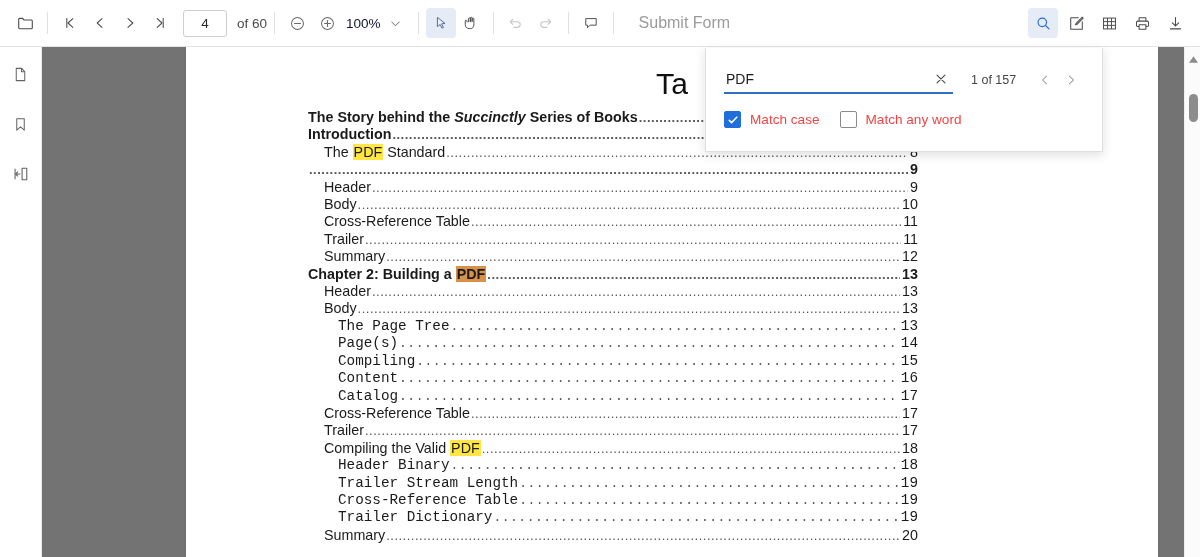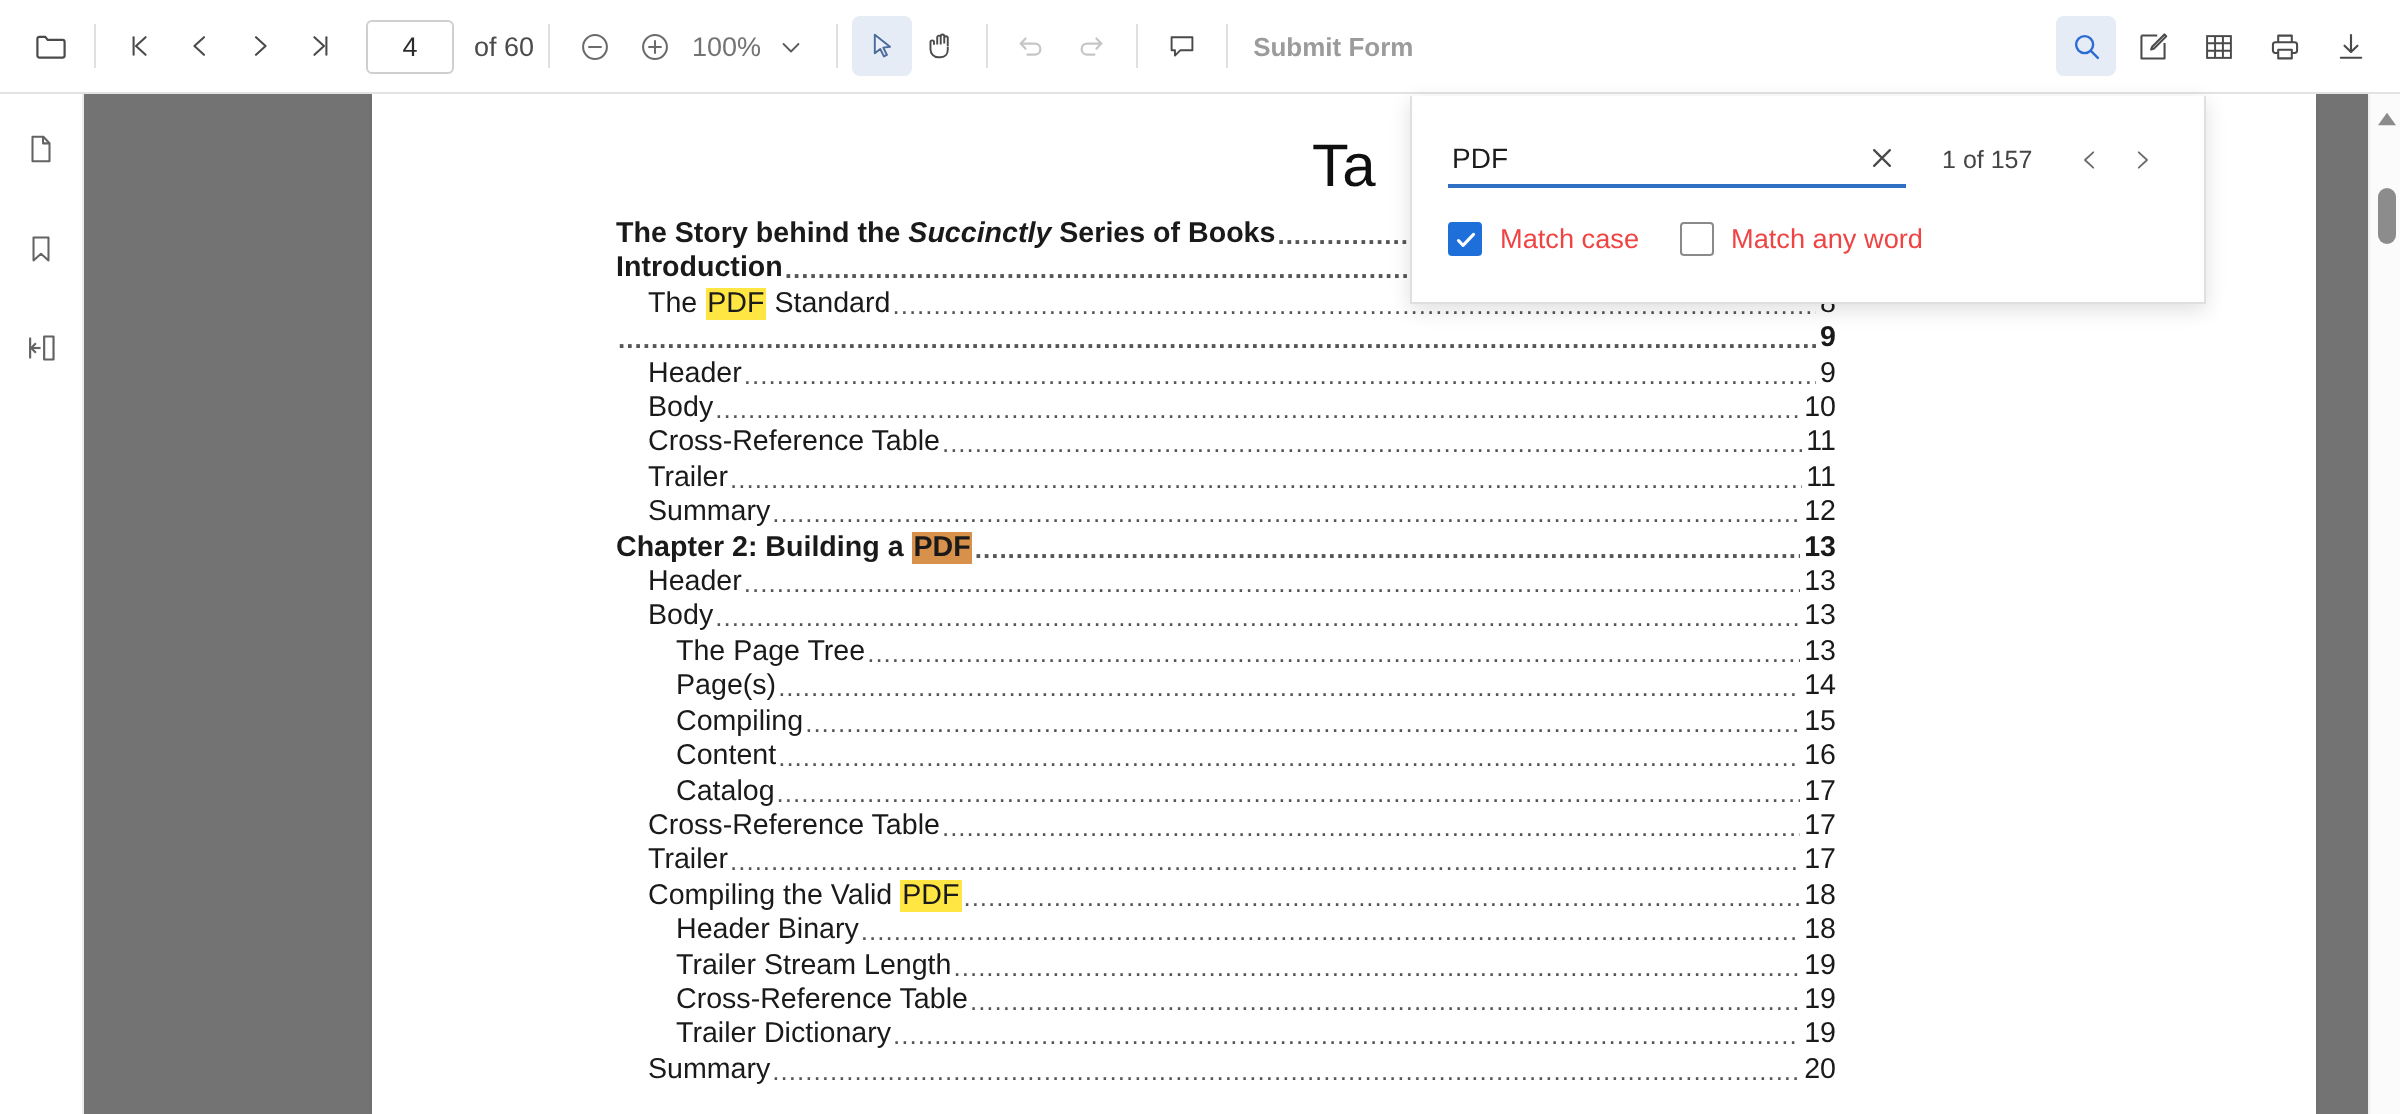--- a/index.html
+++ b/index.html
@@ -39,24 +39,24 @@
     border: 1px solid #cfcfcf; border-radius: 3px;
     background: #fff; color: #2b2b2b;
     font-size: 13.5px; text-align: center; line-height: 25px;
     outline: none; flex: none;
     font-family: "Liberation Sans", sans-serif;
   }
   .page-total {
     font-size: 13.5px; color: #4a4a4a; margin-left: 10px; white-space: nowrap; flex: none;
   }
   .zoom-val {
-    font-size: 13.5px; color: #737373; margin-left: 4px; white-space: nowrap; flex: none;
+    font-size: 13.5px; color: #0f172a; margin-left: 4px; white-space: nowrap; flex: none;
   }
   .submit-form {
-    font-size: 13px; color: #9b9b9b; margin-left: 6px; white-space: nowrap; flex: none; font-weight: bold;
+    font-size: 16px; color: #9b9b9b; margin-left: 18px; white-space: nowrap; flex: none;
   }
   .tb-flex { flex: 1 1 auto; }
 
   
   .left-rail {
     position: absolute; top: 47px; left: 0; width: 42px; height: 510px;
     background: #ffffff; border-right: 1px solid #ececec;
     display: flex; flex-direction: column; align-items: center;
     padding-top: 12px;
   }
@@ -93,21 +93,21 @@
   }
   .toc-row .lbl { flex: none; }
   .toc-row .dots {
     flex: 1 1 auto; overflow: hidden; margin: 0 1px;
     color: #555; font-size: 13px; letter-spacing: .5px;
     white-space: nowrap;
   }
   .toc-row .pg { flex: none; padding-left: 1px; }
   .toc-row.lvl0 { font-weight: bold; }
   .toc-row.lvl1 { padding-left: 16px; }
-  .toc-row.lvl2 { padding-left: 30px; }
+  .toc-row.lvl2 { padding-left: 30px; font-family: Liberation Mono, monospace; }
   .ital { font-style: italic; }
   .hl { background: #ffe642; padding: 0 1px; }
   .hl-cur { background: #d8914a; padding: 0 1px; }
 
   
   .vscroll {
     position: absolute; top: 47px; right: 0; width: 16px; bottom: 0;
     background: #fbfbfb; border-left: 1px solid #f0f0f0;
   }
   .vscroll .arrow-up {

